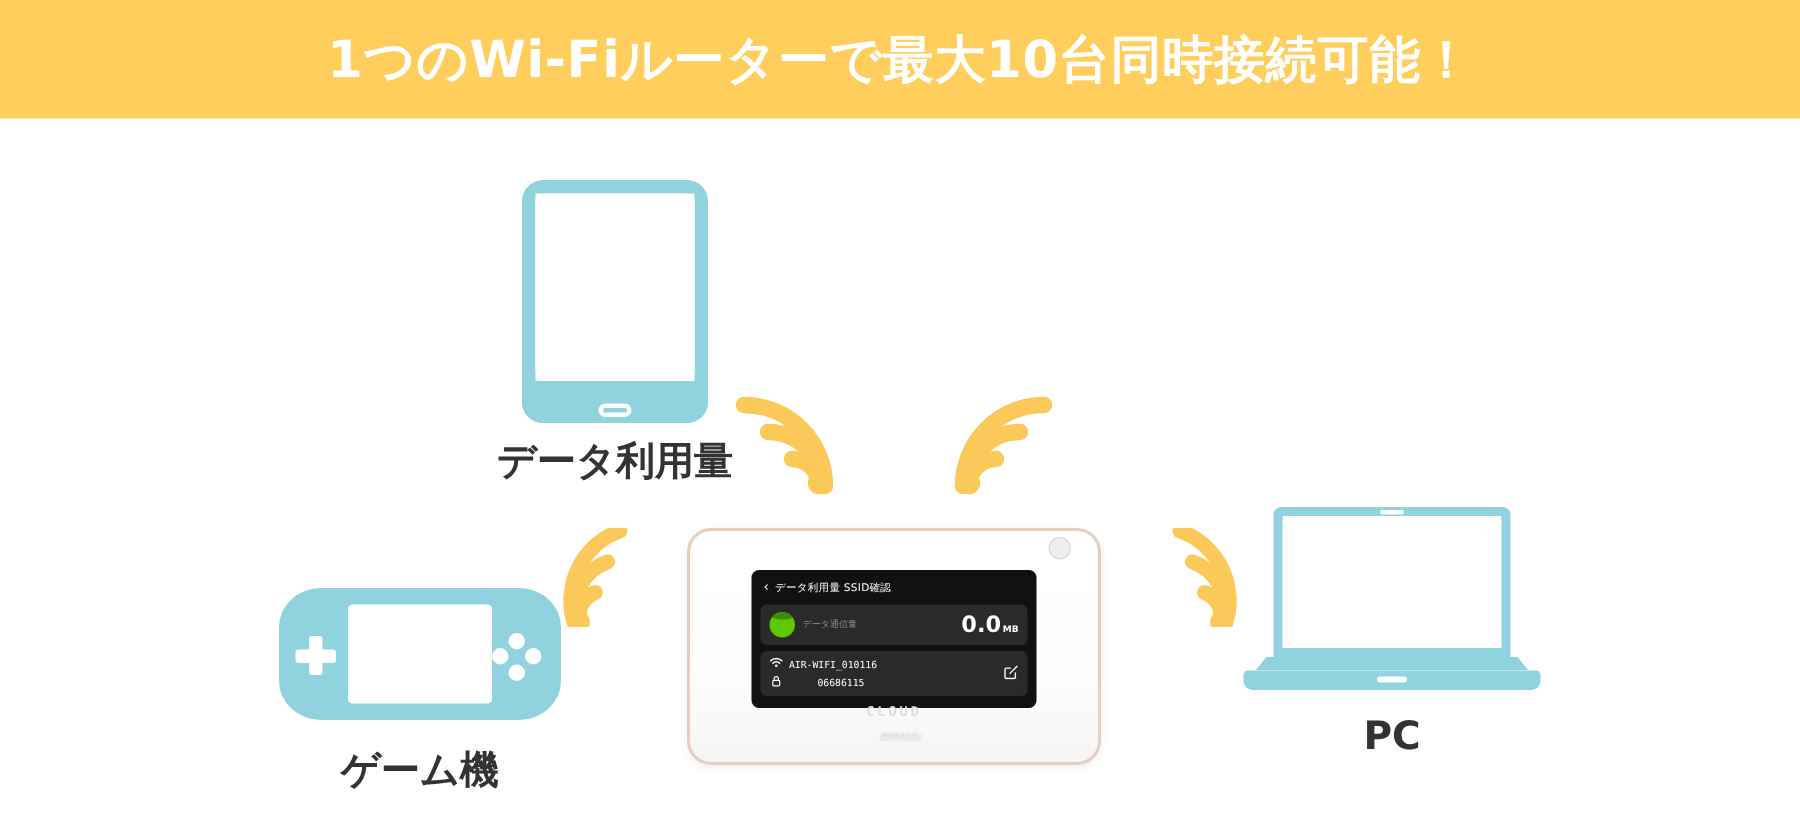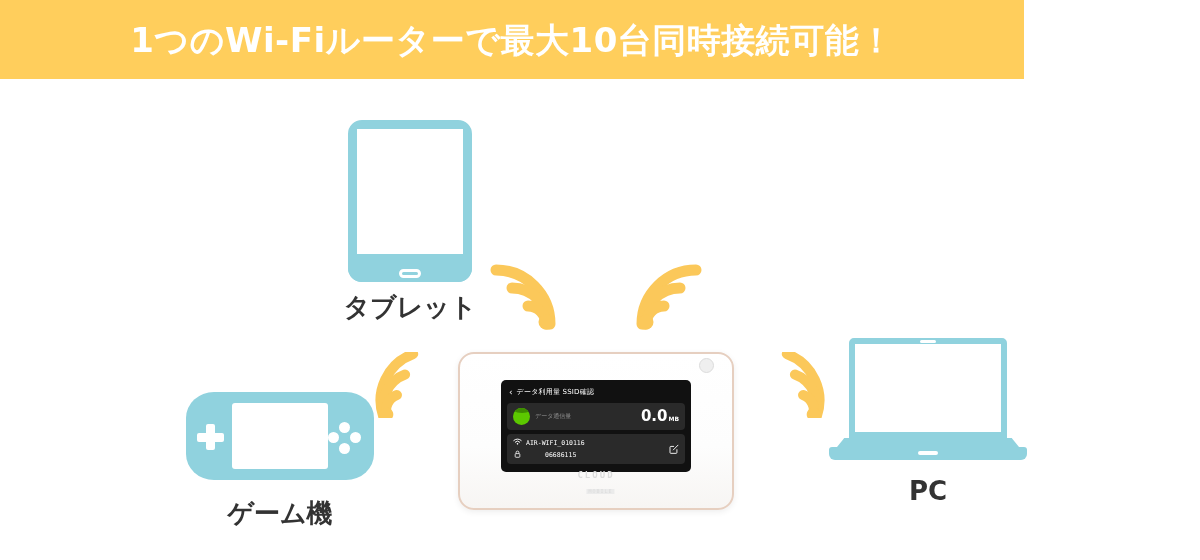--- a/index.html
+++ b/index.html
@@ -16,21 +16,21 @@
     height: 560px;
     background: #ffffff;
     overflow: hidden;
   }
 
   
   .header-band {
     position: absolute;
     left: 0;
     top: 0;
-    width: 1024px;
+    width: 1200px;
     height: 79px;
     background: #ffce5c;
     display: flex;
     align-items: center;
     justify-content: center;
   }
   .header-title {
     color: #ffffff;
     font-size: 34px;
     font-weight: bold;
@@ -368,21 +368,21 @@
     <div class="header-title">1つのWi-Fiルーターで最大10台同時接続可能！</div>
   </div>
 
   <div class="node" id="node-tablet">
     <div class="tablet-body">
       <div class="tablet-screen"></div>
       <div class="tablet-chin">
         <div class="tablet-home"></div>
       </div>
     </div>
-    <div class="node-label">タブレット</div>
+    <div class="node-label">データ利用量</div>
   </div>
 
 
   <div class="node" id="node-game">
     <div class="game-body">
       <div class="dpad-v"></div>
       <div class="dpad-h"></div>
       <div class="game-screen"></div>
       <div class="btn-dot btn-up"></div>
       <div class="btn-dot btn-down"></div>

